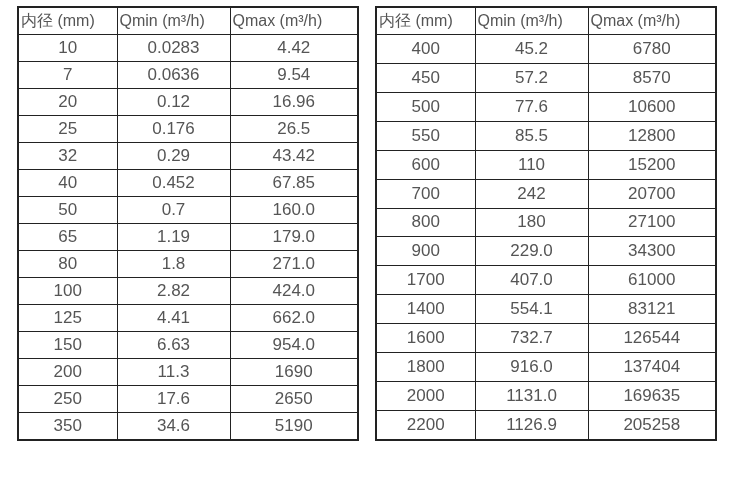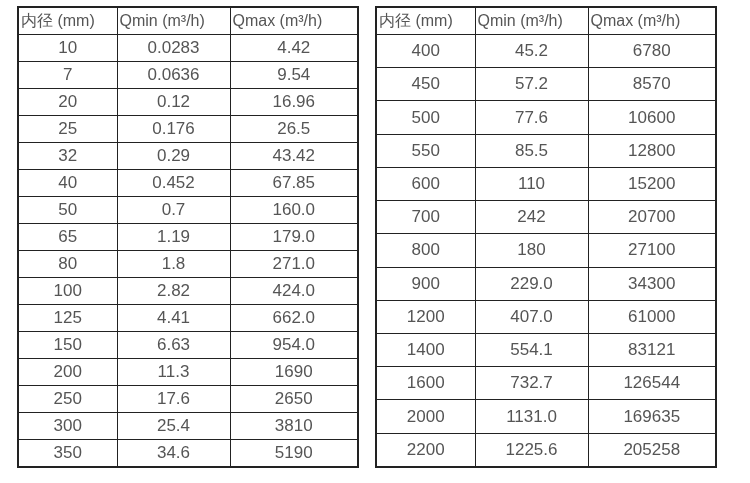--- a/index.html
+++ b/index.html
@@ -131,25 +131,20 @@
           <td>200</td>
           <td>11.3</td>
           <td>1690</td>
         </tr>
         <tr>
           <td>250</td>
           <td>17.6</td>
           <td>2650</td>
         </tr>
         <tr>
-          <td>300</td>
-          <td>25.4</td>
-          <td>3810</td>
-        </tr>
-        <tr>
           <td>350</td>
           <td>34.6</td>
           <td>5190</td>
         </tr>
       </tbody>
     </table>
 
   <table class="spec-table">
     <colgroup>
       <col class="c-diameter">
@@ -198,39 +193,44 @@
           <td>800</td>
           <td>180</td>
           <td>27100</td>
         </tr>
         <tr>
           <td>900</td>
           <td>229.0</td>
           <td>34300</td>
         </tr>
         <tr>
-          <td>1200</td>
+          <td>1700</td>
           <td>407.0</td>
           <td>61000</td>
         </tr>
         <tr>
           <td>1400</td>
           <td>554.1</td>
           <td>83121</td>
         </tr>
         <tr>
           <td>1600</td>
           <td>732.7</td>
           <td>126544</td>
         </tr>
         <tr>
+          <td>1800</td>
+          <td>916.0</td>
+          <td>137404</td>
+        </tr>
+        <tr>
           <td>2000</td>
           <td>1131.0</td>
           <td>169635</td>
         </tr>
         <tr>
           <td>2200</td>
-          <td>1225.6</td>
+          <td>1126.9</td>
           <td>205258</td>
         </tr>
       </tbody>
     </table>
 </div>
 
 </body></html>

